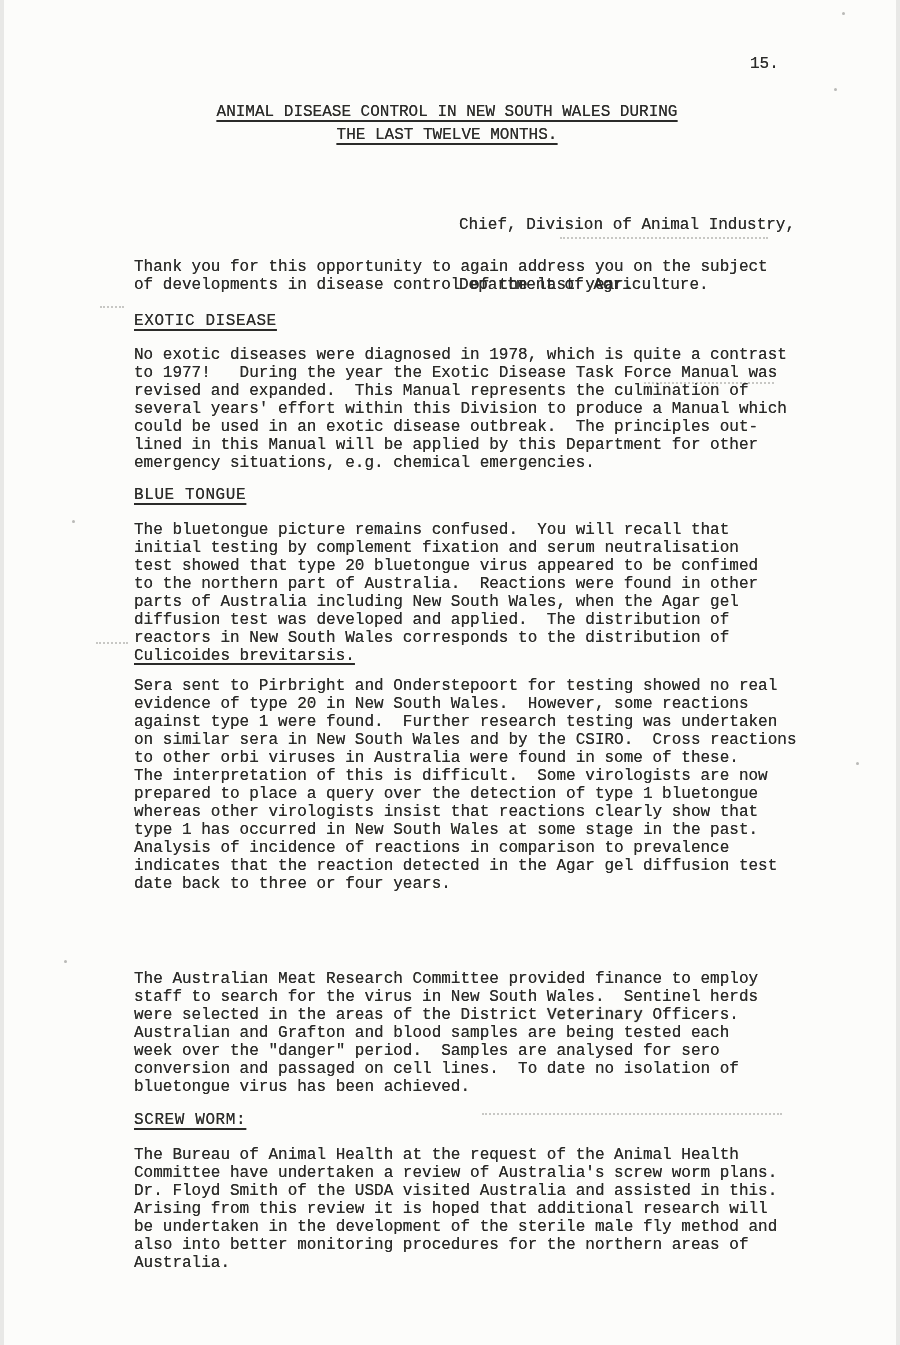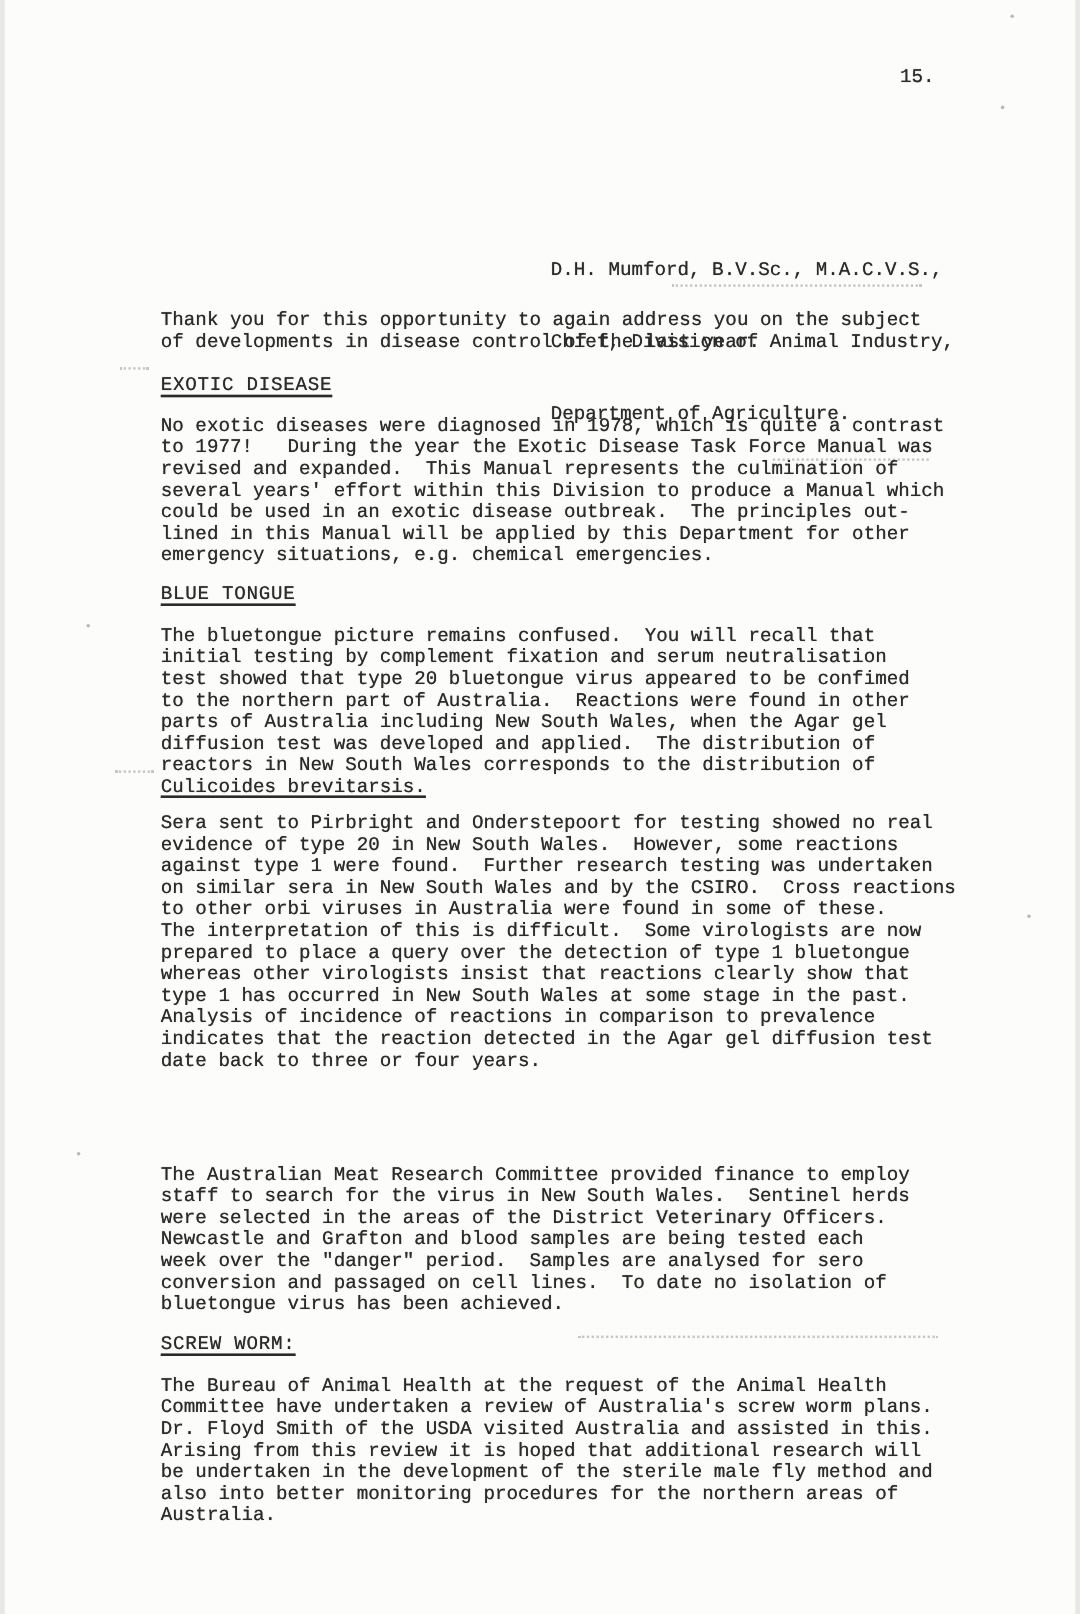--- a/index.html
+++ b/index.html
@@ -83,23 +83,26 @@
     background: rgba(60,60,58,0.35);
   }
 </style>
 </head>
 <body>
 
 <div class="page">
 
   <div class="page-number">15.</div>
 
+  <div class="title-block">
+    <div class="title-line"><span>ANIMAL DISEASE CONTROL IN NEW SOUTH WALES DURING</span></div>
+    <div class="title-line"><span>THE LAST TWELVE MONTHS.</span></div>
+  </div>
 
   <div class="author-block">
-    <div>D.H. Mumford, B.V.Sc., M.A.C.V.S.,</div>
     <div>Chief, Division of Animal Industry,</div>
     <div>Department of Agriculture.</div>
   </div>
 
   <div class="para" style="top:258px">Thank you for this opportunity to again address you on the subject
 of developments in disease control of the last year.</div>
 
   <div class="heading" style="top:312px">EXOTIC DISEASE</div>
   <div class="para" style="top:346px">No exotic diseases were diagnosed in 1978, which is quite a contrast
 to 1977!   During the year the Exotic Disease Task Force Manual was
@@ -126,21 +129,21 @@
 The interpretation of this is difficult.  Some virologists are now
 prepared to place a query over the detection of type 1 bluetongue
 whereas other virologists insist that reactions clearly show that
 type 1 has occurred in New South Wales at some stage in the past.
 Analysis of incidence of reactions in comparison to prevalence
 indicates that the reaction detected in the Agar gel diffusion test
 date back to three or four years.</div>
   <div class="para" style="top:970px"><span>The Australian Meat Research Committee provided finance to employ
 staff to search for the virus in New South Wales.  Sentinel herds
 were selected in the areas of the District </span><span class="overstruck">Veterinary</span><span> Officers.
-Newcastle and Grafton and blood samples are being tested each
+Australian and Grafton and blood samples are being tested each
 week over the "danger" period.  Samples are analysed for sero
 conversion and passaged on cell lines.  To date no isolation of
 bluetongue virus has been achieved.</span></div>
 
   <div class="heading" style="top:1111px">SCREW WORM:</div>
   <div class="para" style="top:1146px">The Bureau of Animal Health at the request of the Animal Health
 Committee have undertaken a review of Australia's screw worm plans.
 Dr. Floyd Smith of the USDA visited Australia and assisted in this.
 Arising from this review it is hoped that additional research will
 be undertaken in the development of the sterile male fly method and

